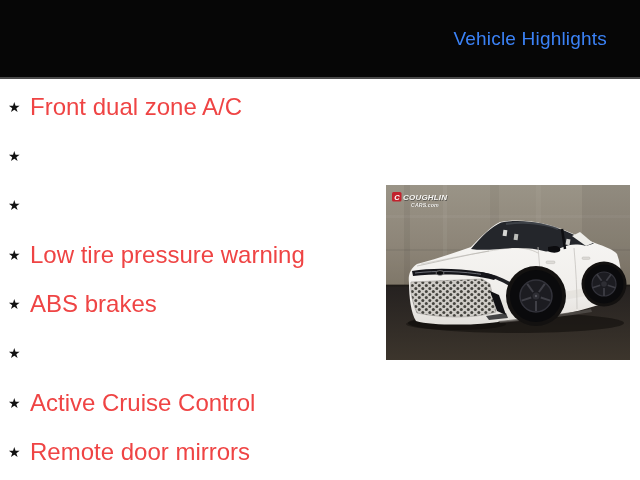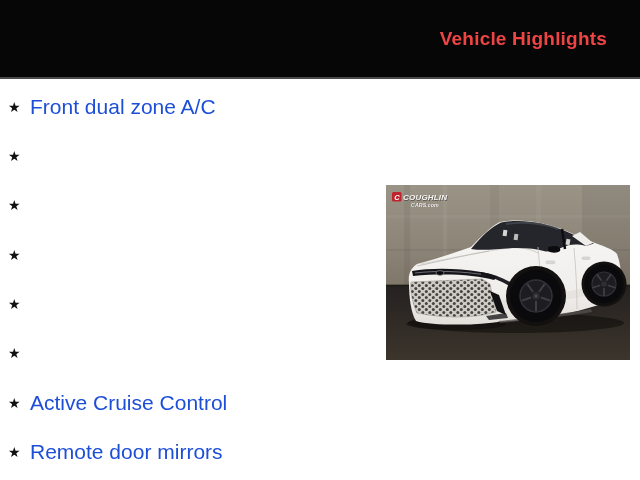--- a/index.html
+++ b/index.html
@@ -9,35 +9,35 @@
     font-family:"Liberation Sans", sans-serif;
   }
   .topbar {
     position:absolute; top:0; left:0; width:640px; height:79px;
     box-sizing:border-box; background:#060606;
     border-bottom:2px solid #4a4a4a;
     display:flex; align-items:center; justify-content:flex-end;
     padding-right:33px;
   }
   .topbar h1 {
-    margin:0; font-size:19px; font-weight:700; color:#ef4444;
+    margin:0; font-size:19px; font-weight:400; color:#3b82f6;
     letter-spacing:0.2px;
   }
   ul.features {
     list-style:none; margin:0; padding:0;
     position:absolute; top:82px; left:8px; width:360px;
   }
   ul.features li {
     display:flex; align-items:center; height:49.35px;
   }
   .star {
     display:inline-block; width:22px; font-size:14px; color:#111111;
     line-height:1; flex:0 0 22px;
   }
-  .label { font-size:21px; color:#1d4ed8; white-space:nowrap; }
+  .label { font-size:24px; color:#ef4444; white-space:nowrap; }
   figure.photo {
     position:absolute; left:386px; top:185px; width:244px; height:175px;
     margin:0; padding:0;
   }
   figure.photo svg { display:block; width:244px; height:175px; }
 </style>
 </head>
 <body>
 
 <div class="screen">
@@ -52,23 +52,25 @@
       <span class="label">Front dual zone A/C</span>
     </li>
     <li>
       <span class="star">★</span>
     </li>
     <li>
       <span class="star">★</span>
     </li>
     <li>
       <span class="star">★</span>
-    </li>
-    <li>
-      <span class="star">★</span>
+      <span class="label">Low tire pressure warning</span>
+    </li>
+    <li>
+      <span class="star">★</span>
+      <span class="label">ABS brakes</span>
     </li>
     <li>
       <span class="star">★</span>
     </li>
     <li>
       <span class="star">★</span>
       <span class="label">Active Cruise Control</span>
     </li>
     <li>
       <span class="star">★</span>

